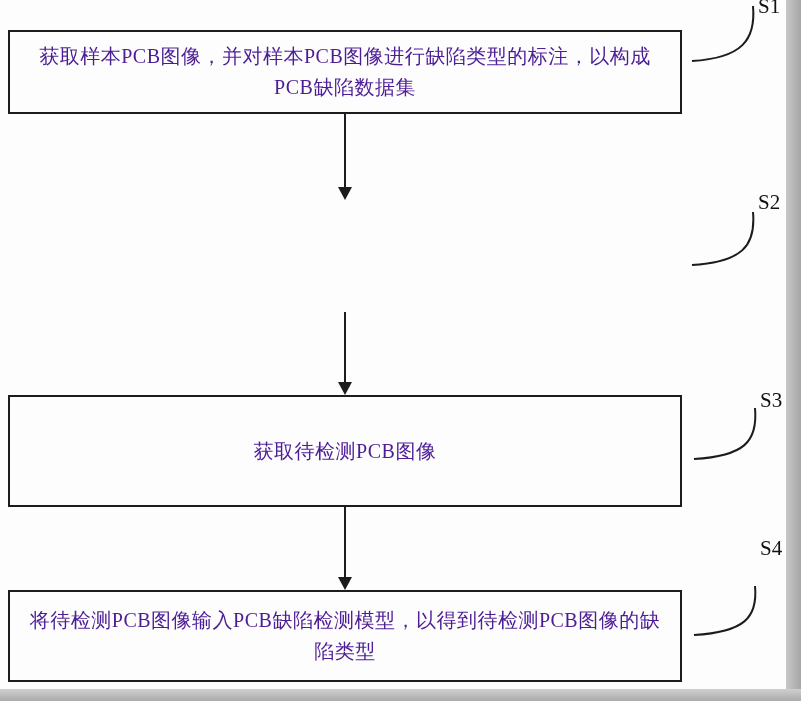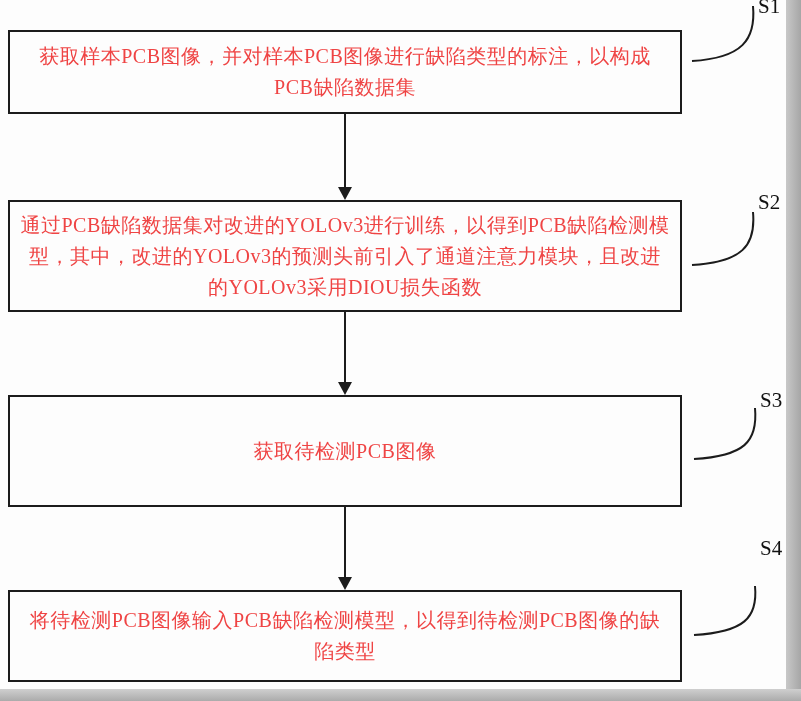--- a/index.html
+++ b/index.html
@@ -34,21 +34,21 @@
     width: 674px;
     box-sizing: border-box;
     border: 2px solid #1c1c1c;
     background: #fdfdfd;
     display: flex;
     align-items: center;
     justify-content: center;
     text-align: center;
     font-size: 20px;
     line-height: 31px;
-    color: #ef4444;
+    color: #4c1d95;
     padding: 4px 10px;
     letter-spacing: 0.5px;
   }
   .box-1 { top: 30px;  height: 84px; }
   .box-2 { top: 200px; height: 112px; }
   .box-3 { top: 395px; height: 112px; }
   .box-4 { top: 590px; height: 92px; }
   .step-label {
     position: absolute;
     font-size: 21px;
@@ -94,23 +94,20 @@
     <path class="connector" d="M 753 6 C 756 40, 742 58, 692 61"></path>
     <path class="connector" d="M 753 212 C 756 246, 742 262, 692 265"></path>
     <path class="connector" d="M 755 408 C 758 442, 744 456, 694 459"></path>
     <path class="connector" d="M 755 586 C 758 618, 744 632, 694 635"></path>
   </svg>
 
   <div class="flow-box box-1">
     <span>获取样本PCB图像，并对样本PCB图像进行缺陷类型的标注，以构成PCB缺陷数据集</span>
   </div>
 
-  <div class="flow-box box-2">
-    <span>通过PCB缺陷数据集对改进的YOLOv3进行训练，以得到PCB缺陷检测模型，其中，改进的YOLOv3的预测头前引入了通道注意力模块，且改进的YOLOv3采用DIOU损失函数</span>
-  </div>
 
   <div class="flow-box box-3">
     <span>获取待检测PCB图像</span>
   </div>
 
   <div class="flow-box box-4">
     <span>将待检测PCB图像输入PCB缺陷检测模型，以得到待检测PCB图像的缺陷类型</span>
   </div>
 
   <div class="step-label label-1">S1</div>

